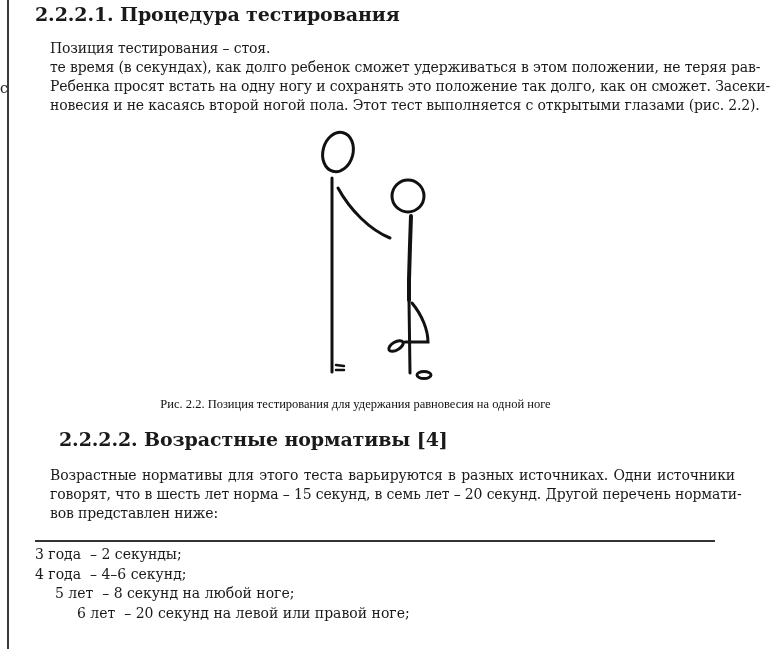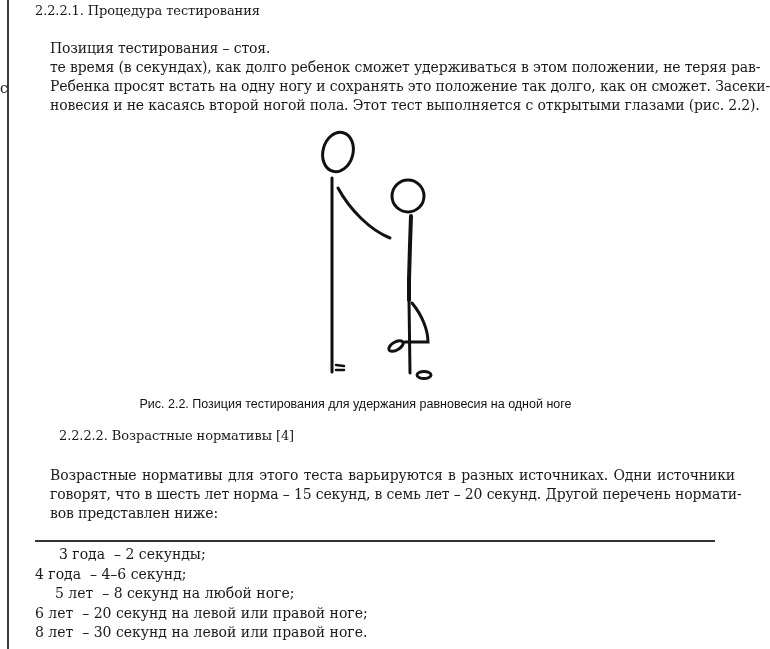--- a/index.html
+++ b/index.html
@@ -1,26 +1,26 @@
 <!DOCTYPE html>
 <html><head>
 <meta charset="utf-8">
 <style>
   html, body { margin: 0; padding: 0; background: #ffffff; }
   body { width: 770px; height: 649px; position: relative; overflow: hidden;
          font-family: "DejaVu Serif", "Liberation Serif", serif; color: #1a1a1a; }
   .left-rule { position: absolute; left: 7px; top: 0; width: 2px; height: 649px; background: #3a3a3a; }
   .margin-mark { position: absolute; left: 0; top: 80px; font-size: 14px; color: #222; }
-  .h { position: absolute; left: 35px; font-weight: normal; font-size: 13px; letter-spacing: -0.1px; text-align: right; }
+  .h { position: absolute; left: 35px; font-weight: bold; font-size: 19px; letter-spacing: -0.1px; text-align: right; }
   .p { position: absolute; left: 50px; width: 685px; font-size: 14px; line-height: 19px; letter-spacing: -0.15px; }
   .p div { white-space: nowrap; }
   .just { text-align: justify; text-align-last: justify; }
   .figure { position: absolute; left: 300px; top: 120px; width: 180px; height: 270px; }
   .caption { position: absolute; left: 0; width: 711px; top: 397px; text-align: center;
-             font-family: Liberation Sans, sans-serif; font-size: 12.5px; color: #111; }
+             font-family: Liberation Serif, serif; font-size: 12.5px; color: #111; }
   .sep { position: absolute; left: 35px; top: 540px; width: 680px; height: 1.5px; background: #333; }
   .list { position: absolute; left: 35px; top: 545px; font-size: 14px; line-height: 19.5px; }
   .list div { white-space: nowrap; }
 </style>
 </head>
 <body>
 
 <div class="left-rule"></div>
 <div class="margin-mark">c</div>
 
@@ -54,18 +54,17 @@
 
 <div class="p" style="top:466px;">
   <div class="just">Возрастные нормативы для этого теста варьируются в разных источниках. Одни источники</div>
   <div class="just">говорят, что в шесть лет норма – 15 секунд, в семь лет – 20 секунд. Другой перечень нормати-</div>
   <div>вов представлен ниже:</div>
 </div>
 
 <div class="sep"></div>
 
 <div class="list">
-  <div style="white-space:pre;margin-left:24px;">3 года  – 2 секунды;</div>
+  <div style="white-space:pre;">3 года  – 2 секунды;</div>
   <div style="white-space:pre;">4 года  – 4–6 секунд;</div>
   <div style="white-space:pre;margin-left:20px;">5 лет  – 8 секунд на любой ноге;</div>
-  <div style="white-space:pre;">6 лет  – 20 секунд на левой или правой ноге;</div>
-  <div style="white-space:pre;">8 лет  – 30 секунд на левой или правой ноге.</div>
+  <div style="white-space:pre;margin-left:42px;">6 лет  – 20 секунд на левой или правой ноге;</div>
 </div>
 
 </body></html>

